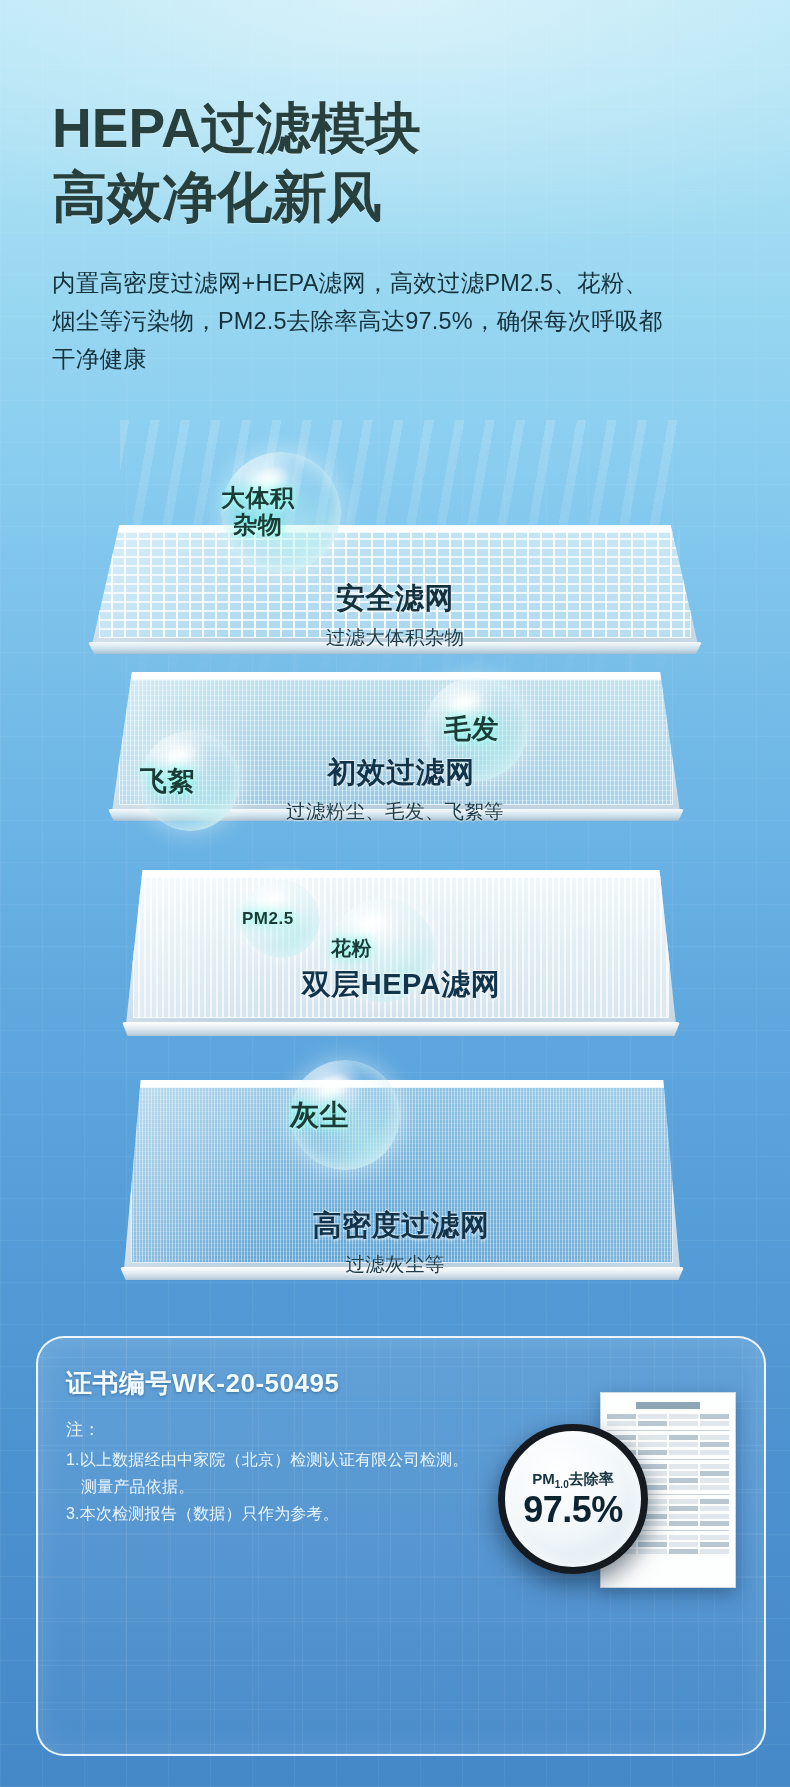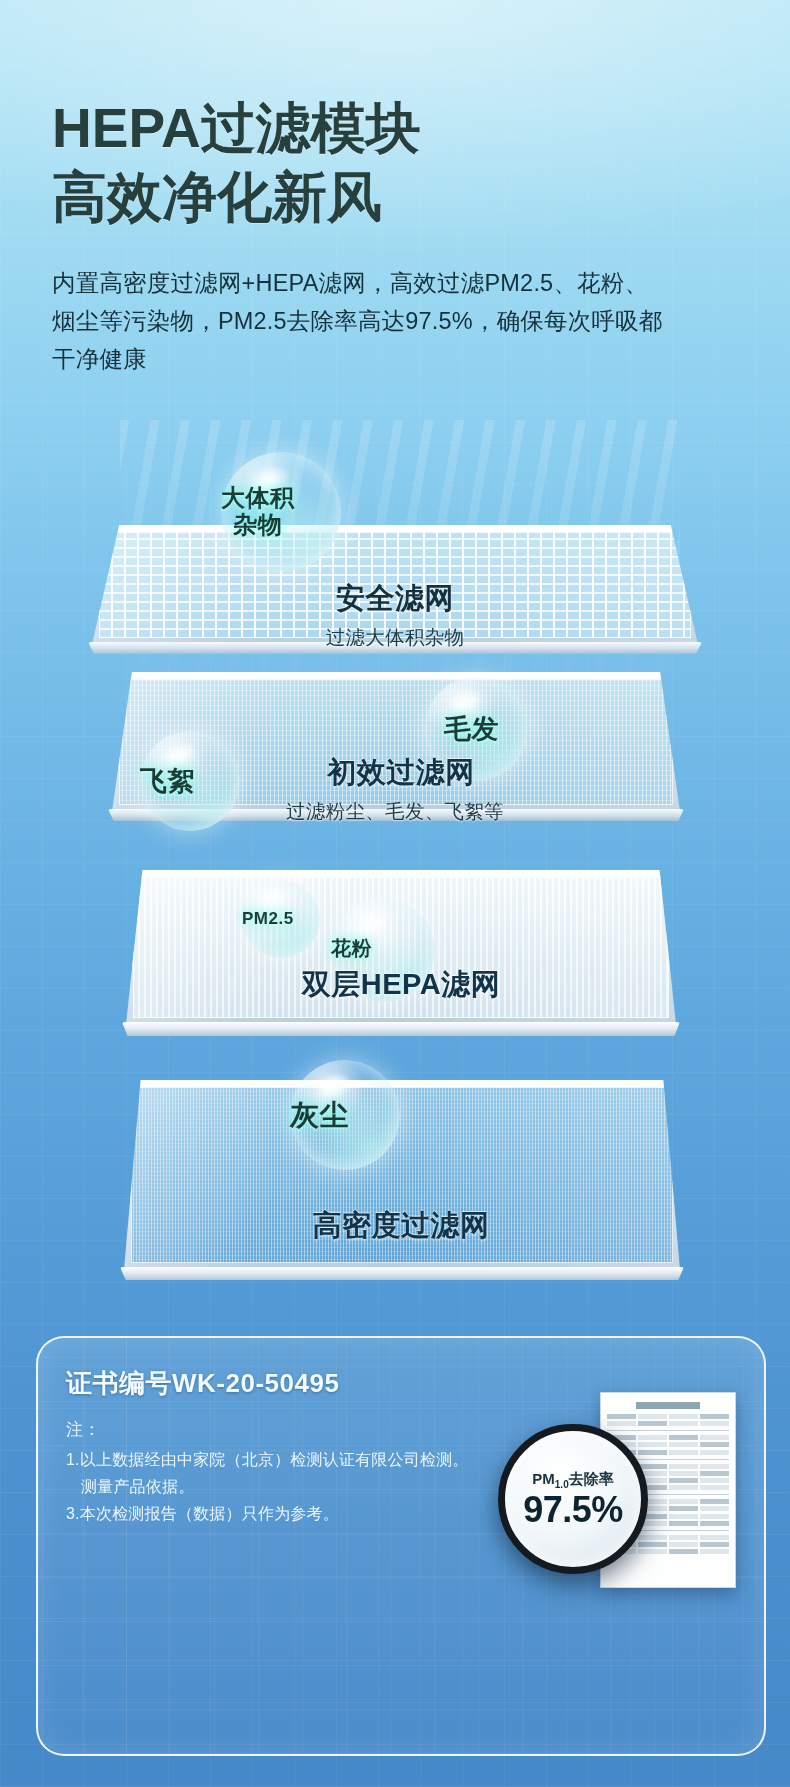--- a/index.html
+++ b/index.html
@@ -330,20 +330,21 @@
            clip-path:polygon(0% 0%, 100% 0%, 99% 100%, 1% 100%);
            background:linear-gradient(180deg,#ffffff,#dfe9f0 50%,#b3c7d6);
            box-shadow:0 6px 14px rgba(15,45,80,.3);"></div>
 
       <div class="bubble" style="left:290px; top:640px; width:110px; height:110px;">
         <span class="bubble-text" style="font-size:29px;">灰尘</span>
       </div>
 
       <div class="caption" style="top:786px;">
         <div class="cap-title blue">高密度过滤网</div>
+        <div class="cap-sub">过滤灰尘等</div>
       </div>
     </div>
   </div>
 
   <div class="certbox">
     <div class="dots"></div>
 
     <div class="cert-no">证书编号WK-20-50495</div>
 
     <div class="notes">

